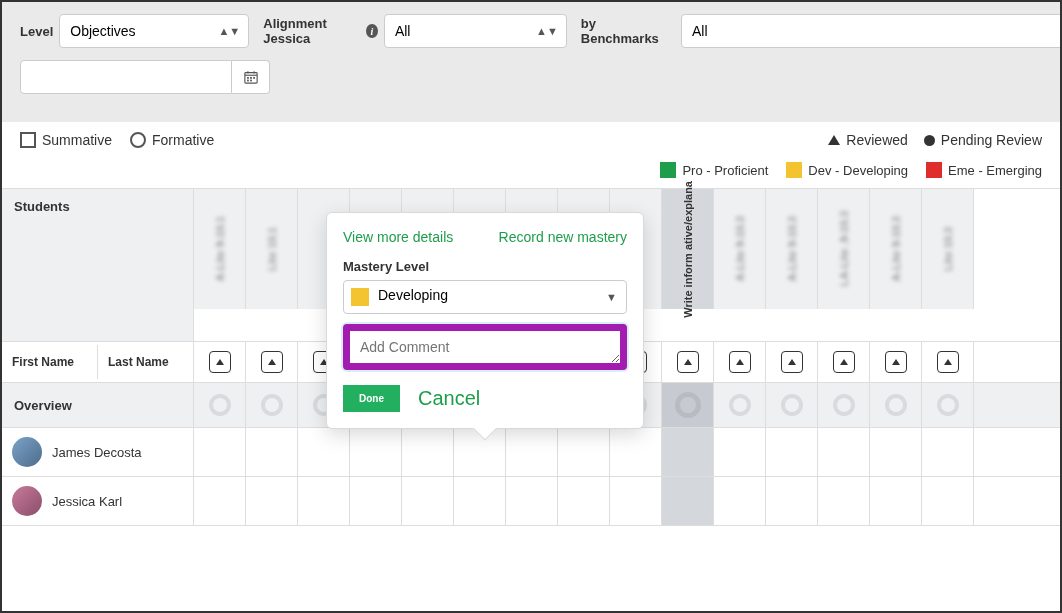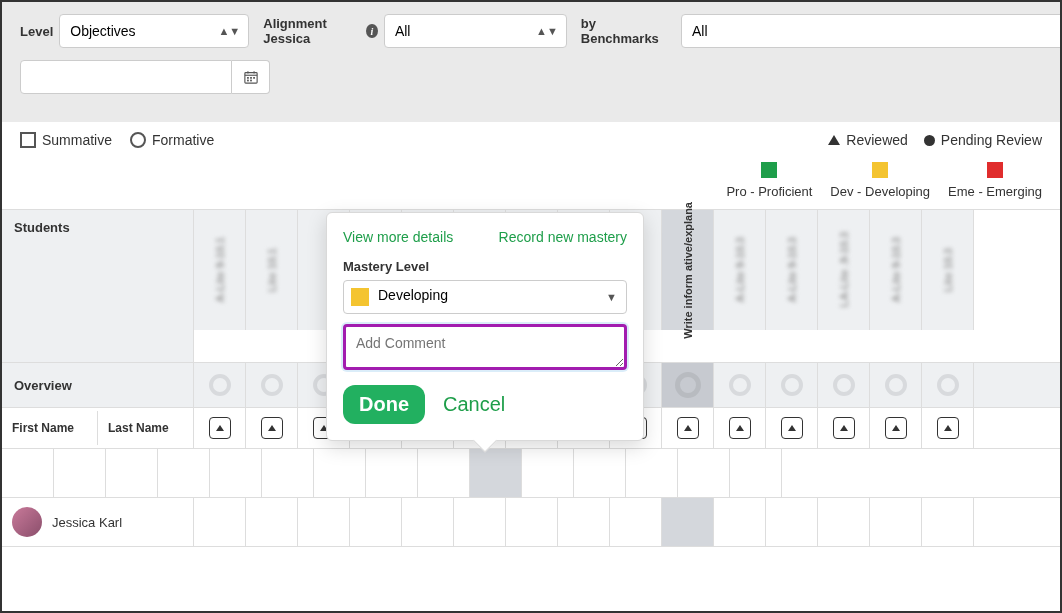--- a/index.html
+++ b/index.html
@@ -23,21 +23,21 @@
   .legend-bar { display: flex; justify-content: space-between; align-items: center; padding: 10px 18px; background: #fff; }
   .legend-left { display: flex; gap: 18px; align-items: center; }
   .legend-right { display: flex; gap: 16px; align-items: center; font-size: 13px; }
   .legend-item { display: flex; align-items: center; gap: 6px; font-size: 14px; }
   .chk { width: 16px; height: 16px; border: 2px solid #555; display: inline-block; }
   .rad { width: 16px; height: 16px; border: 2px solid #555; border-radius: 50%; display: inline-block; }
   .tri { width: 0; height: 0; border-left: 6px solid transparent; border-right: 6px solid transparent; border-bottom: 10px solid #333; display: inline-block; }
   .circ { width: 11px; height: 11px; border-radius: 50%; background: #333; display: inline-block; }
   
   .status-legend { display: flex; gap: 18px; align-items: center; padding: 4px 18px 10px 0; justify-content: flex-end; font-size: 13px; }
-  .status-item { display: flex; align-items: center; gap: 6px; flex-direction: column; }
+  .status-item { display: flex; align-items: center; gap: 6px; }
   .sw { width: 16px; height: 16px; display: inline-block; }
   .sw.green { background: #1e9e4a; }
   .sw.yellow { background: #f4c430; }
   .sw.red { background: #e02c2c; }
   
   .grid { border-top: 1px solid #ddd; position: relative; }
   .grid-row { display: flex; border-bottom: 1px solid #ddd; }
   .name-col { width: 192px; flex-shrink: 0; border-right: 1px solid #ddd; display: flex; align-items: center; }
   .name-col.split { padding: 0; }
   .name-sub { flex: 1; padding: 10px 10px; border-right: 1px solid #ddd; font-weight: 600; font-size: 12px; }
@@ -71,23 +71,23 @@
   
   .popover { position: absolute; left: 324px; top: 210px; width: 318px; background: #fff; border: 1px solid #d9d9d9; border-radius: 6px; box-shadow: 0 6px 20px rgba(0,0,0,0.15); padding: 16px; z-index: 50; }
   .popover::after { content: ""; position: absolute; left: 50%; bottom: -9px; transform: translateX(-50%) rotate(45deg); width: 16px; height: 16px; background: #fff; border-right: 1px solid #d9d9d9; border-bottom: 1px solid #d9d9d9; }
   .pop-links { display: flex; justify-content: space-between; margin-bottom: 14px; }
   .pop-link { color: #1e9e4a; font-size: 14px; cursor: pointer; }
   .pop-label { font-weight: 700; font-size: 13px; margin-bottom: 6px; }
   .pop-select-wrap { position: relative; margin-bottom: 10px; }
   .pop-select { width: 100%; height: 34px; border: 1px solid #ccc; border-radius: 4px; padding: 0 28px 4px 34px; font-size: 14px; appearance: none; background: #fff; }
   .pop-swatch { position: absolute; left: 8px; top: 50%; transform: translateY(-50%); width: 18px; height: 18px; background: #f4c430; }
   .pop-caret { position: absolute; right: 10px; top: 50%; transform: translateY(-50%); pointer-events: none; font-size: 11px; color: #555; }
-  .pop-textarea { width: 100%; height: 46px; border: 3px solid #a21caf; border-radius: 4px; padding: 8px 10px; font-size: 14px; resize: vertical; outline: none; font-family: inherit; margin-bottom: 12px; box-shadow: 0 0 0 2px rgba(111,184,232,0.25); }
+  .pop-textarea { width: 100%; height: 46px; border: 7px solid #a21caf; border-radius: 4px; padding: 8px 10px; font-size: 14px; resize: vertical; outline: none; font-family: inherit; margin-bottom: 12px; box-shadow: 0 0 0 2px rgba(111,184,232,0.25); }
   .pop-actions { display: flex; gap: 18px; align-items: center; }
-  .btn-done { background: #22b060; color: #fff; border: none; border-radius: 12px; padding: 8px 16px; font-size: 20px; font-weight: 600; cursor: pointer; }
+  .btn-done { background: #22b060; color: #fff; border: none; border-radius: 0; padding: 8px 16px; font-size: 10px; font-weight: 600; cursor: pointer; }
   .btn-cancel { color: #1e9e4a; font-size: 20px; cursor: pointer; }
   
   .cal-icon { width: 14px; height: 14px; }
 </style>
 </head>
 <body>
 
 <div class="filters-bar">
   <div class="filter-row">
     <div class="filter-group">
@@ -219,70 +219,20 @@
           <span class="vtext blur">LA-Lite .9-10.3</span>
         </div>
         <div class="data-col hdr">
           <span class="vtext blur">A-Lite 9-10.3</span>
         </div>
         <div class="data-col hdr">
           <span class="vtext blur">Lite 10.3</span>
         </div>
       </div>
   </div>
-  <div class="grid-row overview-row">
-    <div class="name-col">Overview</div>
-    <div id="ov-cols" style="display:flex;">
-        <div class="data-col">
-          <span class="ring"></span>
-        </div>
-        <div class="data-col">
-          <span class="ring"></span>
-        </div>
-        <div class="data-col">
-          <span class="ring"></span>
-        </div>
-        <div class="data-col">
-          <span class="ring"></span>
-        </div>
-        <div class="data-col">
-          <span class="ring"></span>
-        </div>
-        <div class="data-col">
-          <span class="ring"></span>
-        </div>
-        <div class="data-col">
-          <span class="ring"></span>
-        </div>
-        <div class="data-col">
-          <span class="ring"></span>
-        </div>
-        <div class="data-col">
-          <span class="ring"></span>
-        </div>
-        <div class="data-col highlight">
-          <span class="ring hl"></span>
-        </div>
-        <div class="data-col">
-          <span class="ring"></span>
-        </div>
-        <div class="data-col">
-          <span class="ring"></span>
-        </div>
-        <div class="data-col">
-          <span class="ring"></span>
-        </div>
-        <div class="data-col">
-          <span class="ring"></span>
-        </div>
-        <div class="data-col">
-          <span class="ring"></span>
-        </div>
-      </div>
-  </div>
   <div class="grid-row sort-row">
     <div class="name-col split">
       <div class="name-sub">First Name</div>
       <div class="name-sub">Last Name</div>
     </div>
     <div id="sort-cols" style="display:flex;">
         <div class="data-col">
           <span class="sort-btn">
             <span class="ar"></span>
           </span>
@@ -352,22 +302,76 @@
             <span class="ar"></span>
           </span>
         </div>
         <div class="data-col">
           <span class="sort-btn">
             <span class="ar"></span>
           </span>
         </div>
       </div>
   </div>
+  <div class="grid-row overview-row">
+    <div class="name-col">Overview</div>
+    <div id="ov-cols" style="display:flex;">
+        <div class="data-col">
+          <span class="ring"></span>
+        </div>
+        <div class="data-col">
+          <span class="ring"></span>
+        </div>
+        <div class="data-col">
+          <span class="ring"></span>
+        </div>
+        <div class="data-col">
+          <span class="ring"></span>
+        </div>
+        <div class="data-col">
+          <span class="ring"></span>
+        </div>
+        <div class="data-col">
+          <span class="ring"></span>
+        </div>
+        <div class="data-col">
+          <span class="ring"></span>
+        </div>
+        <div class="data-col">
+          <span class="ring"></span>
+        </div>
+        <div class="data-col">
+          <span class="ring"></span>
+        </div>
+        <div class="data-col highlight">
+          <span class="ring hl"></span>
+        </div>
+        <div class="data-col">
+          <span class="ring"></span>
+        </div>
+        <div class="data-col">
+          <span class="ring"></span>
+        </div>
+        <div class="data-col">
+          <span class="ring"></span>
+        </div>
+        <div class="data-col">
+          <span class="ring"></span>
+        </div>
+        <div class="data-col">
+          <span class="ring"></span>
+        </div>
+      </div>
+  </div>
   <div id="student-rows">
       <div class="grid-row student-row">
+        <div class="name-col">
+          <span class="avatar a2"></span>
+          <span class="student-name">James Decosta</span>
+        </div>
         <div class="data-col"></div>
         <div class="data-col"></div>
         <div class="data-col"></div>
         <div class="data-col"></div>
         <div class="data-col"></div>
         <div class="data-col"></div>
         <div class="data-col"></div>
         <div class="data-col"></div>
         <div class="data-col"></div>
         <div class="data-col highlight"></div>

